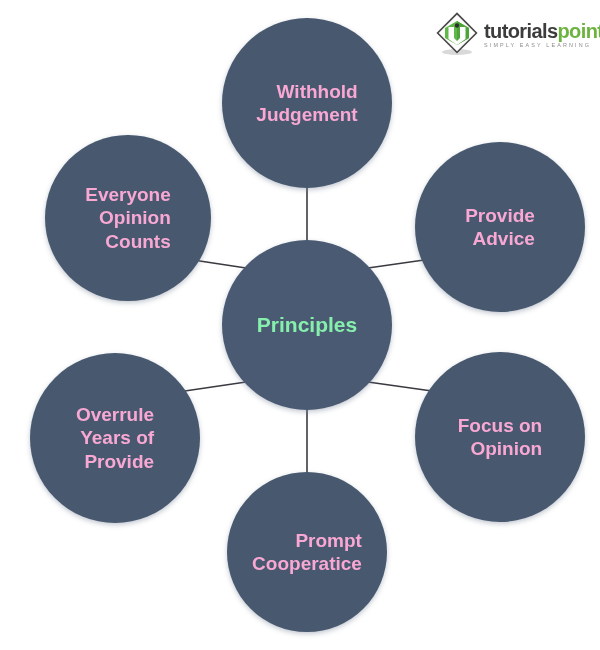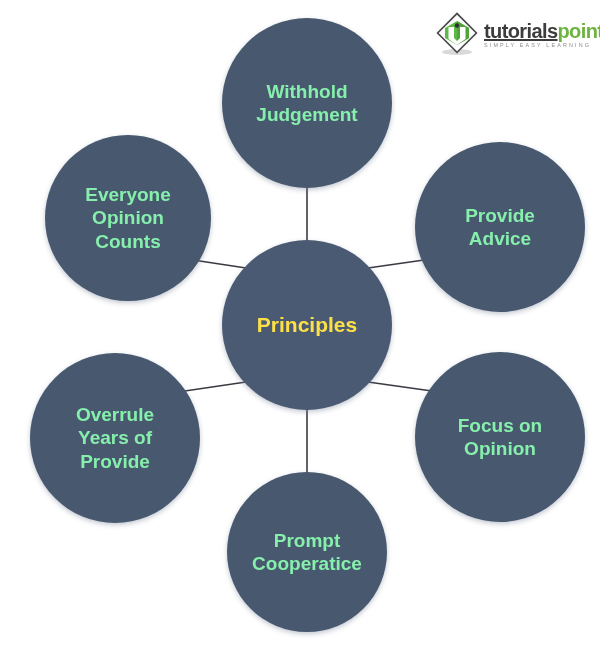--- a/index.html
+++ b/index.html
@@ -44,21 +44,21 @@
     justify-content: center;
     padding-top: 2px;
   }
   .logo-word {
     font-size: 20px;
     font-weight: bold;
     letter-spacing: -0.6px;
     line-height: 1.02;
     white-space: nowrap;
   }
-  .logo-word .t1 { color: #3c3c3c; text-decoration: underline; }
+  .logo-word .t1 { color: #3c3c3c; }
   .logo-word .t2 { color: #6db33f; }
   .logo-tag {
     font-size: 5.4px;
     letter-spacing: 2.15px;
     color: #8c8c8c;
     line-height: 1;
     margin-top: 2px;
     white-space: nowrap;
   }
 
@@ -85,21 +85,22 @@
     box-sizing: border-box;
   }
   .node-label {
     font-weight: bold;
     line-height: 1.22;
     padding: 0 10px;
     white-space: pre-line;
   }
   .node.satellite .node-label {
     font-size: 19px;
-    color: #86efac;
+    color: #f9a8d4;
+    text-align: right;
   }
   .node.hub {
     background: #4a5a72;
   }
   .node.hub .node-label {
     font-size: 21px;
     color: #ffff00;
   }
 </style>
 </head>
@@ -137,21 +138,21 @@
         <div class="node-label">Overrule
 Years of
 Provide</div>
       </div>
       <div class="node satellite" style="left: 45px; top: 135px; width: 166px; height: 166px;">
         <div class="node-label">Everyone
 Opinion
 Counts</div>
       </div>
       <div class="node hub" style="left: 222px; top: 240px; width: 170px; height: 170px; background: rgb(74, 90, 114);">
-        <div class="node-label" style="color: #fde047;">Principles</div>
+        <div class="node-label" style="color: #86efac;">Principles</div>
       </div>
     </div>
 
   <div class="logo">
     <div class="logo-mark">
       <svg width="46" height="46" viewBox="0 0 46 46">
         <ellipse cx="23" cy="41" rx="15" ry="3" fill="#d9d9d9"></ellipse>
         <rect x="23" y="2.5" width="27.5" height="27.5" transform="rotate(45 23 2.5)" fill="#ffffff" stroke="#4a4a4a" stroke-width="1.6"></rect>
         <path d="M23 10 L35 17 L35 27 L23 34 L11 27 L11 17 Z" fill="#5fb949"></path>
         <path d="M23 10 L35 17 L35 27 L23 34 Z" fill="#4da539"></path>

